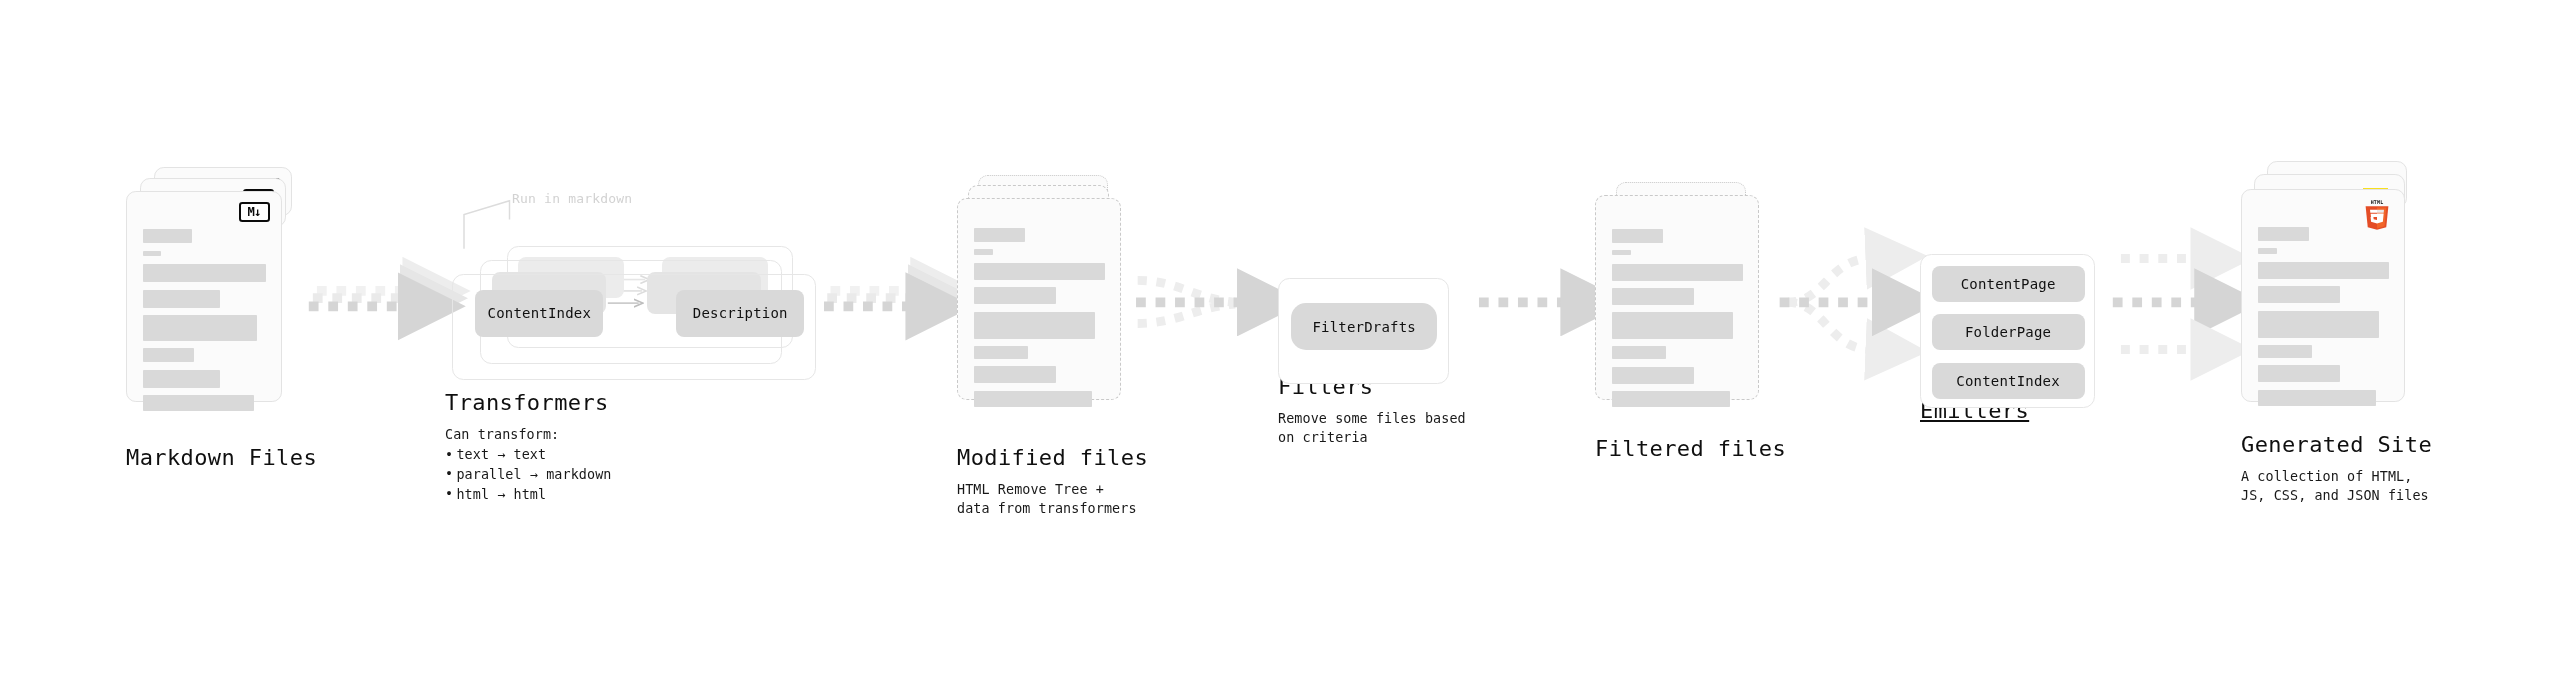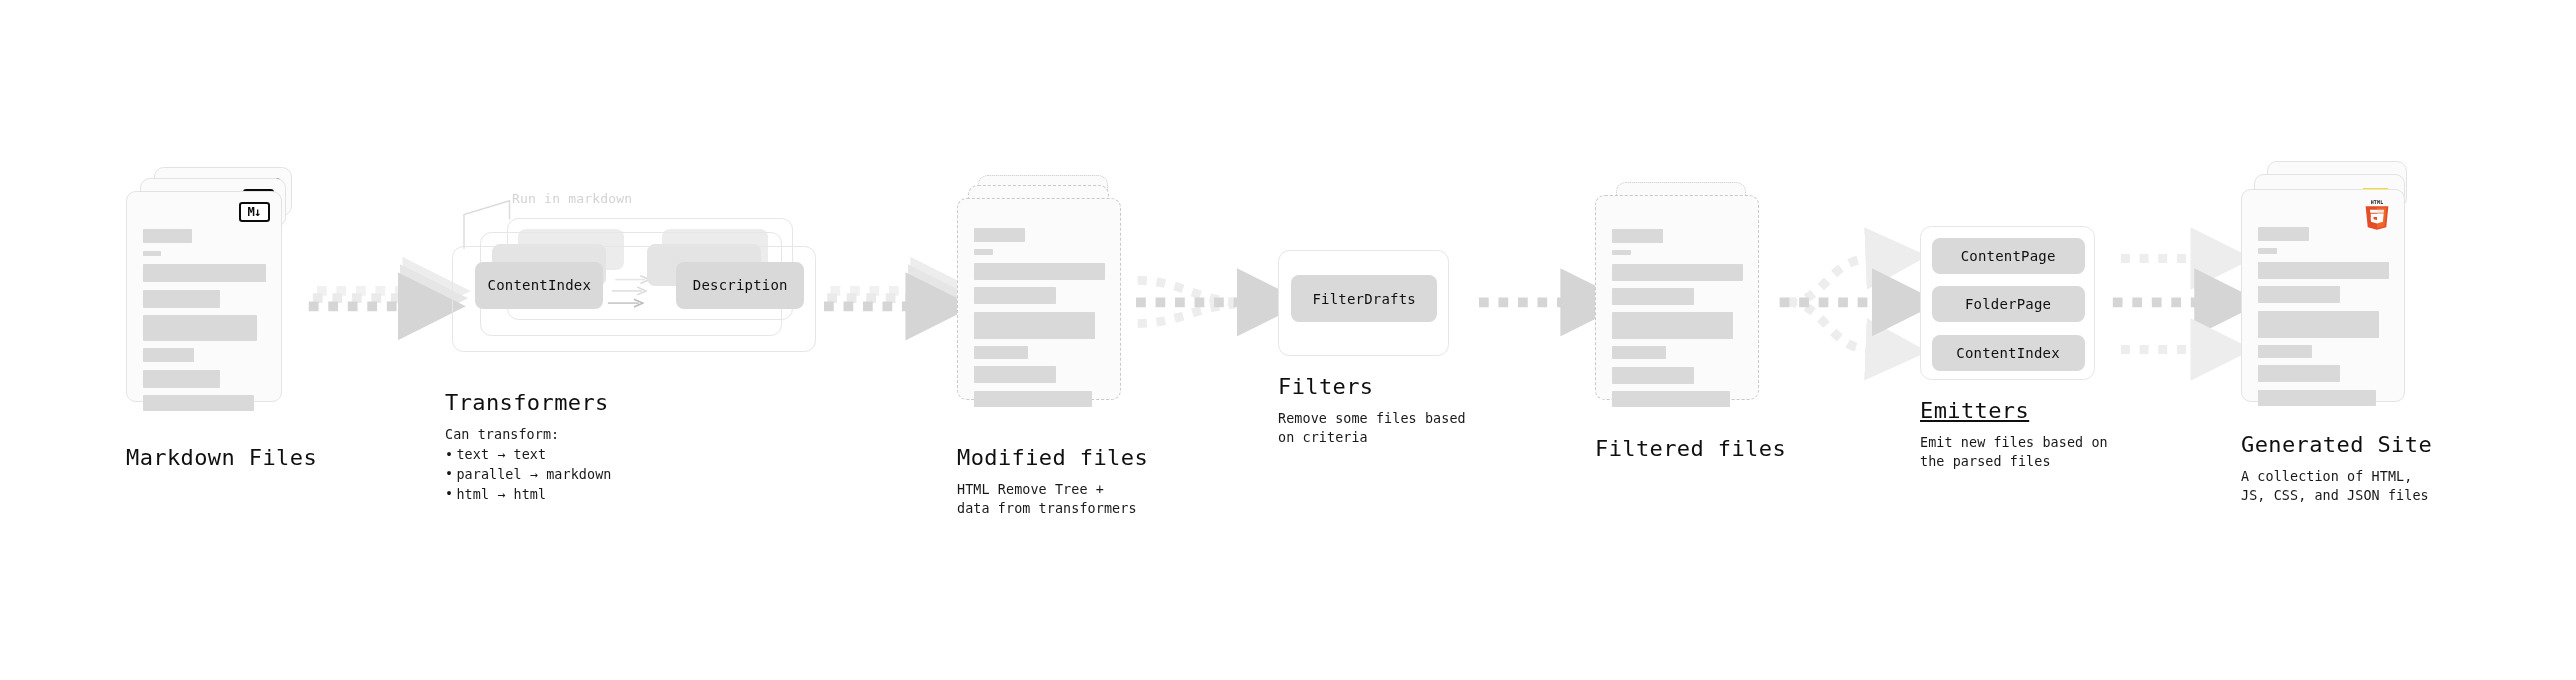--- a/index.html
+++ b/index.html
@@ -129,20 +129,21 @@
     background: #f7df1e;
   }
 
   
   .group-box {
     position: absolute;
     box-sizing: border-box;
     border: 1.3px solid #e6e6e6;
     border-radius: 11.4px;
     background: transparent;
+    margin-top: 28px;
   }
   .group-box.filled {
     background: #ffffff;
   }
   .pill {
     position: absolute;
     box-sizing: border-box;
     background: #d9d9d9;
     border-radius: 8.1px;
     display: flex;
@@ -324,21 +325,21 @@
     </div>
 
     <div class="stage-title" style="margin-top:26px;">Modified files</div>
     <div class="stage-sub">HTML Remove Tree +
 data from transformers</div>
   </div>
 
   <div class="stage" style="left:1278px; top:250px;">
     <div style="position:relative; width:171px; height:106px;">
       <div class="group-box filled" style="left:0px; top:0px; width:171px; height:106px;">
-        <div class="pill" style="left:12.2px; top:24.4px; width:146px; height:47px;">FilterDrafts</div>
+        <div class="pill" style="left:12.2px; top:24.4px; width:146px; height:47px;border-radius:15px;">FilterDrafts</div>
       </div>
     </div>
 
     <div class="stage-title" style="margin-top:18px;">Filters</div>
     <div class="stage-sub">Remove some files based
 on criteria</div>
   </div>
 
   <div class="stage" style="left:1595px; top:182px;">
     <div class="docstack" style="width:171px; height:244px;">
@@ -365,22 +366,20 @@
   <div class="stage" style="left:1920px; top:226px;">
     <div style="position:relative; width:179px; height:154px;">
       <div class="group-box filled" style="left:0px; top:0px; width:175px; height:154px;">
         <div class="pill" style="left:10.6px; top:10.6px; width:153px; height:36px;">ContentPage</div>
         <div class="pill" style="left:10.6px; top:59px; width:153px; height:36px;">FolderPage</div>
         <div class="pill" style="left:10.6px; top:108px; width:153px; height:36px;">ContentIndex</div>
       </div>
     </div>
 
     <div class="stage-title" style="margin-top:18px;text-decoration:underline;">Emitters</div>
-    <div class="stage-sub">Emit new files based on
-the parsed files</div>
   </div>
 
   <div class="stage" style="left:2241px; top:161px;">
     <div class="docstack" style="width:179px; height:260px;">
 
       <div class="doccard" style="left:26px; top:0px; width:140px; height:47px;">
         <div class="badge" style="right:14.6px; top:11.4px;">
           <svg width="23" height="10.6" viewBox="0 0 28 13">
             <text x="14" y="6" font-size="5.5" font-family="'DejaVu Sans Mono',monospace" font-weight="bold" fill="#1b1b1b" text-anchor="middle">CSS</text>
             <rect x="1" y="8.5" width="26" height="3" fill="#264de4"></rect>

